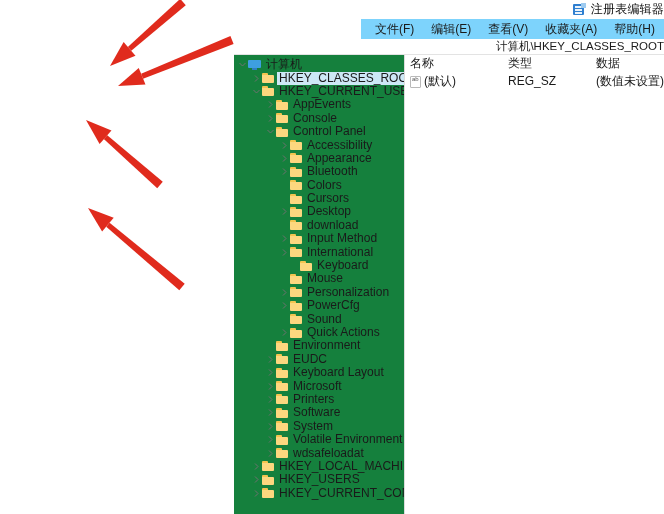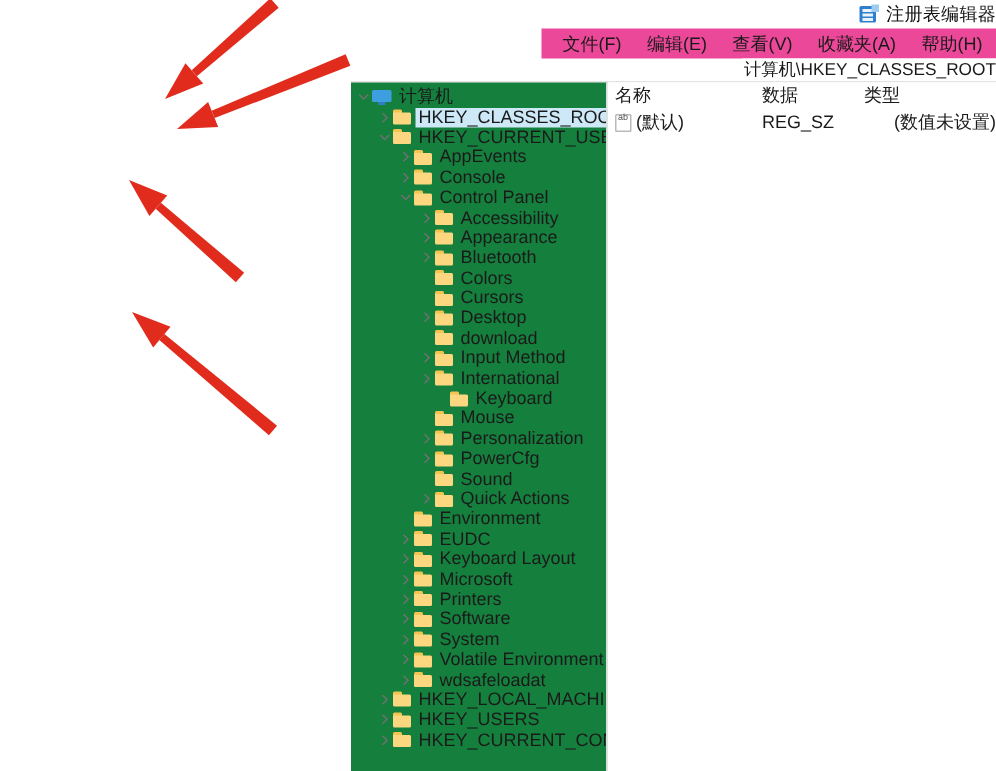--- a/index.html
+++ b/index.html
@@ -30,21 +30,21 @@
     box-shadow:0 3px 0 #eaf3fb,0 6px 0 #eaf3fb;
   }
   .app-icon .fold{
     position:absolute;right:0;top:0;width:5px;height:5px;background:#9ecbf0;
   }
   .title-text{font-size:12px;color:#111;letter-spacing:.2px;}
 
   
   .menubar{
     height:20px;display:flex;align-items:center;flex:0 0 auto;
-    padding-left:6px;background:#ec4899;
+    padding-left:6px;background:#7dd3fc;
   }
   .menu-item{
     font-size:12px;color:#1a1a1a;padding:2px 9px 2px 8px;cursor:default;white-space:nowrap;
   }
 
   
   .addressbar{
     height:15px;display:flex;align-items:center;flex:0 0 auto;
     padding-left:1px;background:#ffffff;
   }
@@ -515,22 +515,22 @@
               <span class="body"></span>
             </span>
             <span class="label">HKEY_CURRENT_CONFIG</span>
           </div>
         </div>
     </div>
 
     <div class="list-pane">
       <div class="col-head">
         <span class="c c1">名称</span>
+        <span class="c c2">类型</span>
         <span class="c c3">数据</span>
-        <span class="c c2">类型</span>
       </div>
       <div id="listrows">
           <div class="list-row">
             <span class="c c1">
               <span class="ab-icon">
                 <span class="pg"></span>
               </span>
               <span>(默认)</span>
             </span>
             <span class="c c2">REG_SZ</span>

